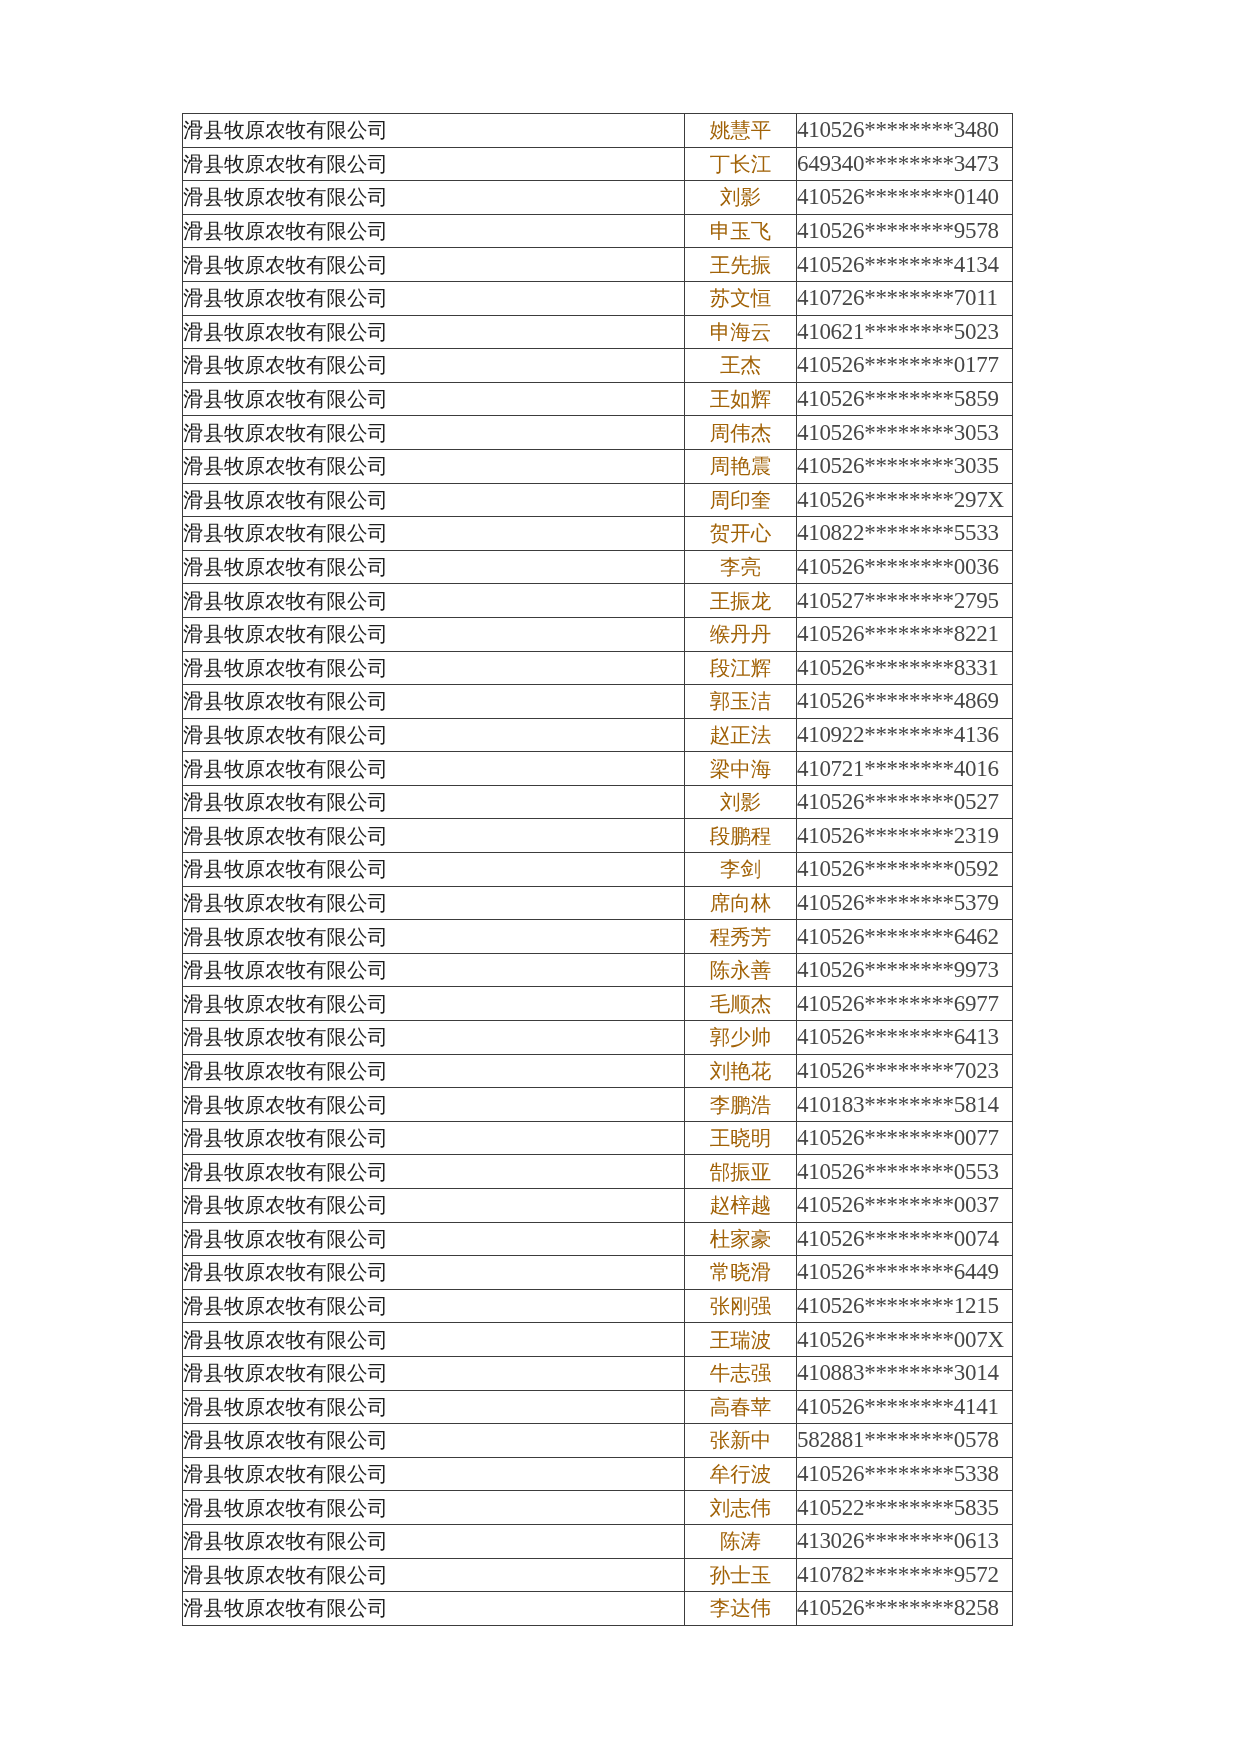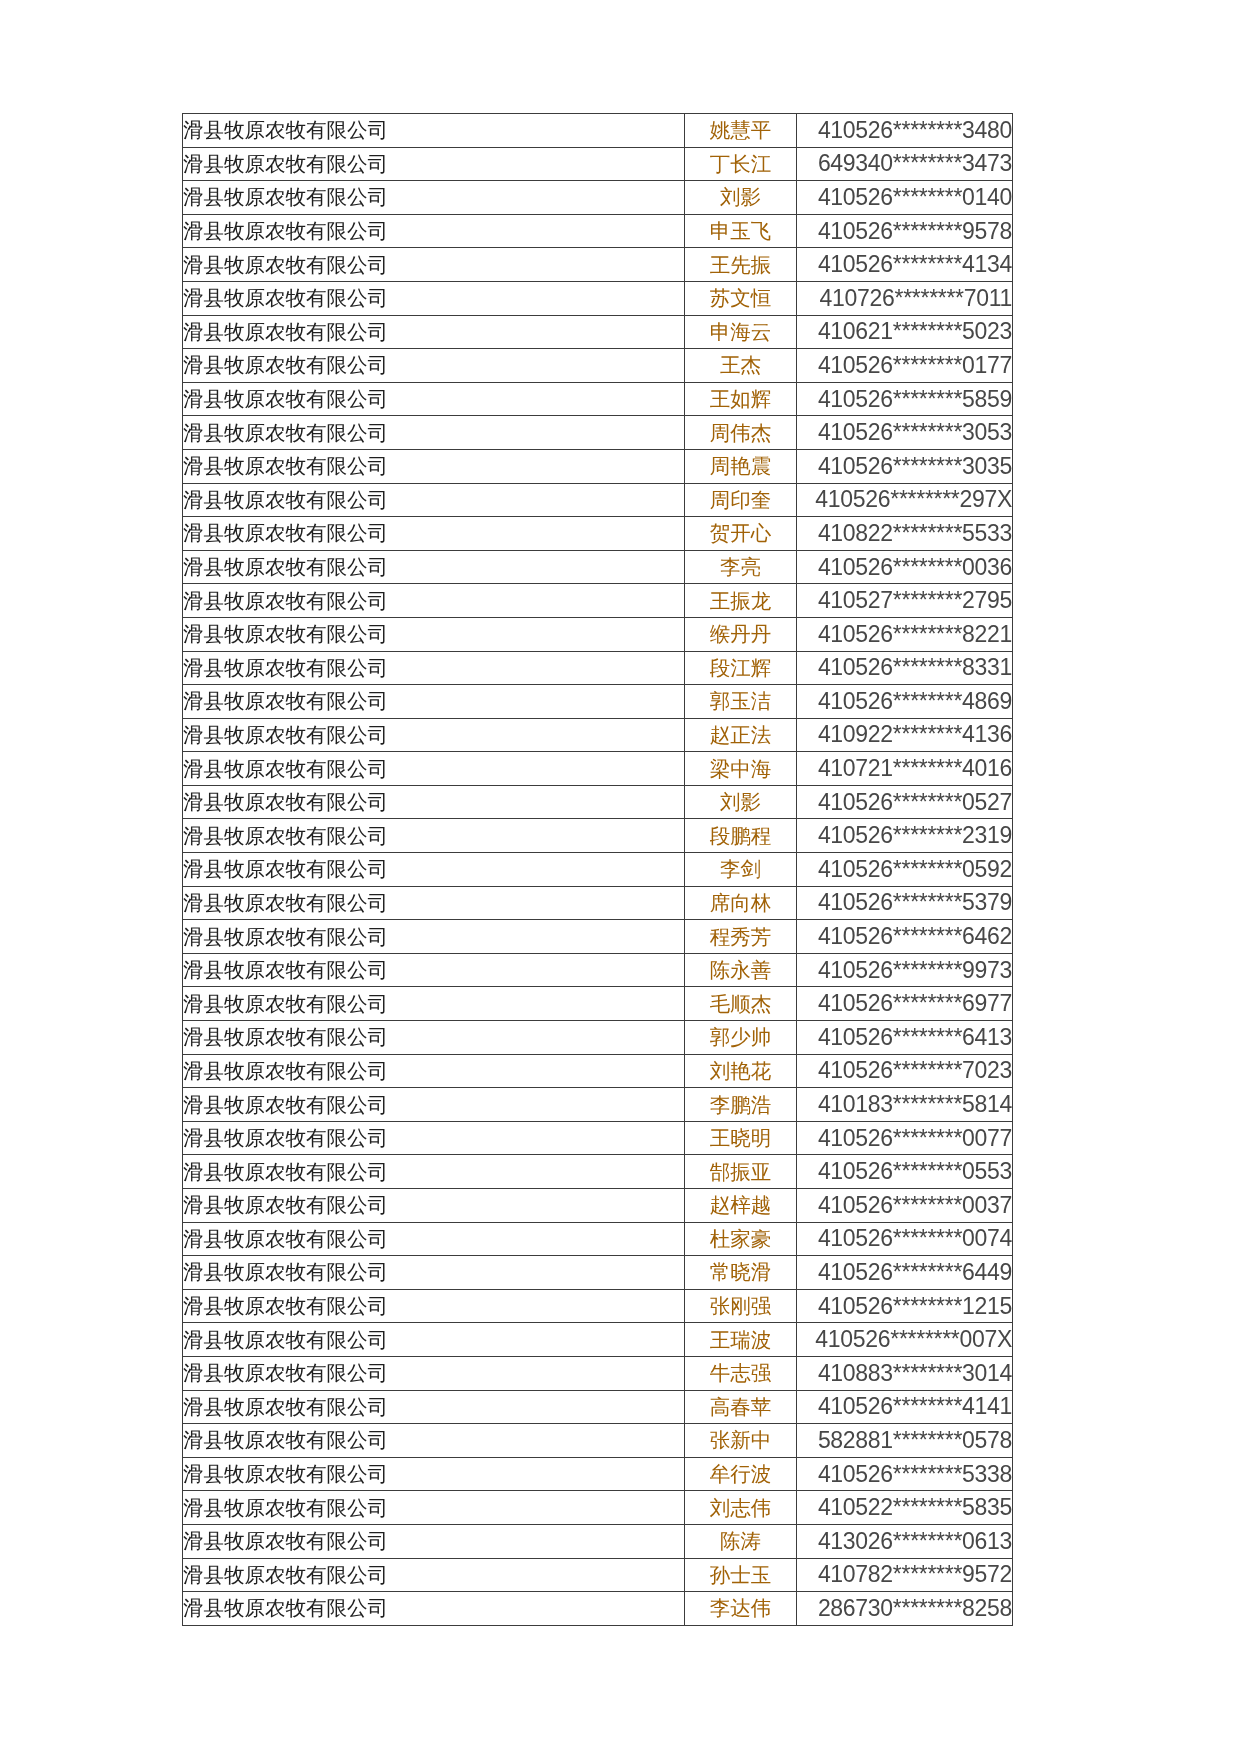--- a/index.html
+++ b/index.html
@@ -39,22 +39,22 @@
     padding-left: 10px;
     font-size: 20.5px;
     color: #1f1f1f;
   }
   td.name-cell {
     text-align: center;
     font-size: 20.5px;
     color: #a16207;
   }
   td.id-cell {
-    text-align: right;
-    font-family: Liberation Sans, sans-serif;
+    text-align: left;
+    font-family: Liberation Serif, serif;
     font-size: 23px;
     letter-spacing: -0.3px;
     color: #474747;
   }
 </style>
 </head>
 <body>
 
 <div class="sheet">
   <table class="roster">
@@ -280,17 +280,17 @@
     <td class="id-cell">413026********0613</td>
   </tr>
         <tr>
     <td class="company-cell">滑县牧原农牧有限公司</td>
     <td class="name-cell">孙士玉</td>
     <td class="id-cell">410782********9572</td>
   </tr>
         <tr>
     <td class="company-cell">滑县牧原农牧有限公司</td>
     <td class="name-cell">李达伟</td>
-    <td class="id-cell">286730********8258</td>
+    <td class="id-cell">410526********8258</td>
   </tr>
       </tbody>
   </table>
 </div>
 
 </body></html>

